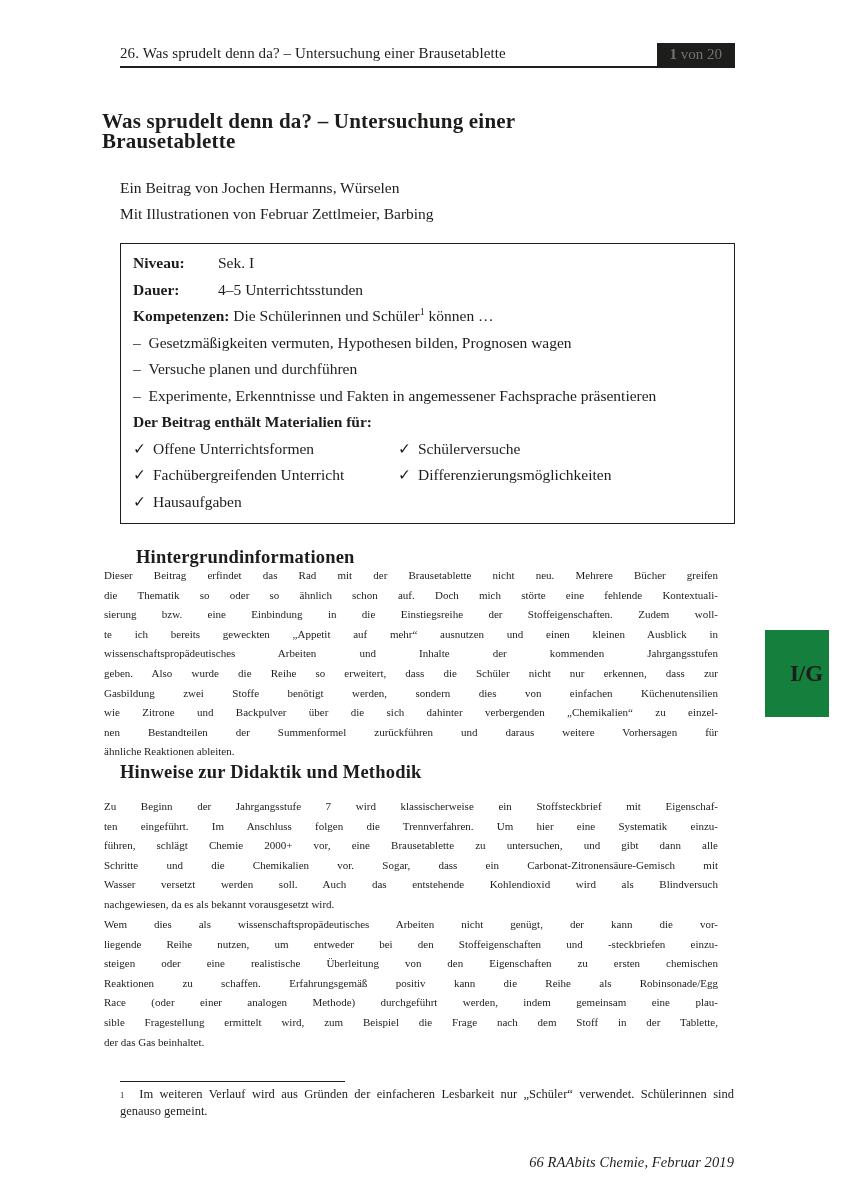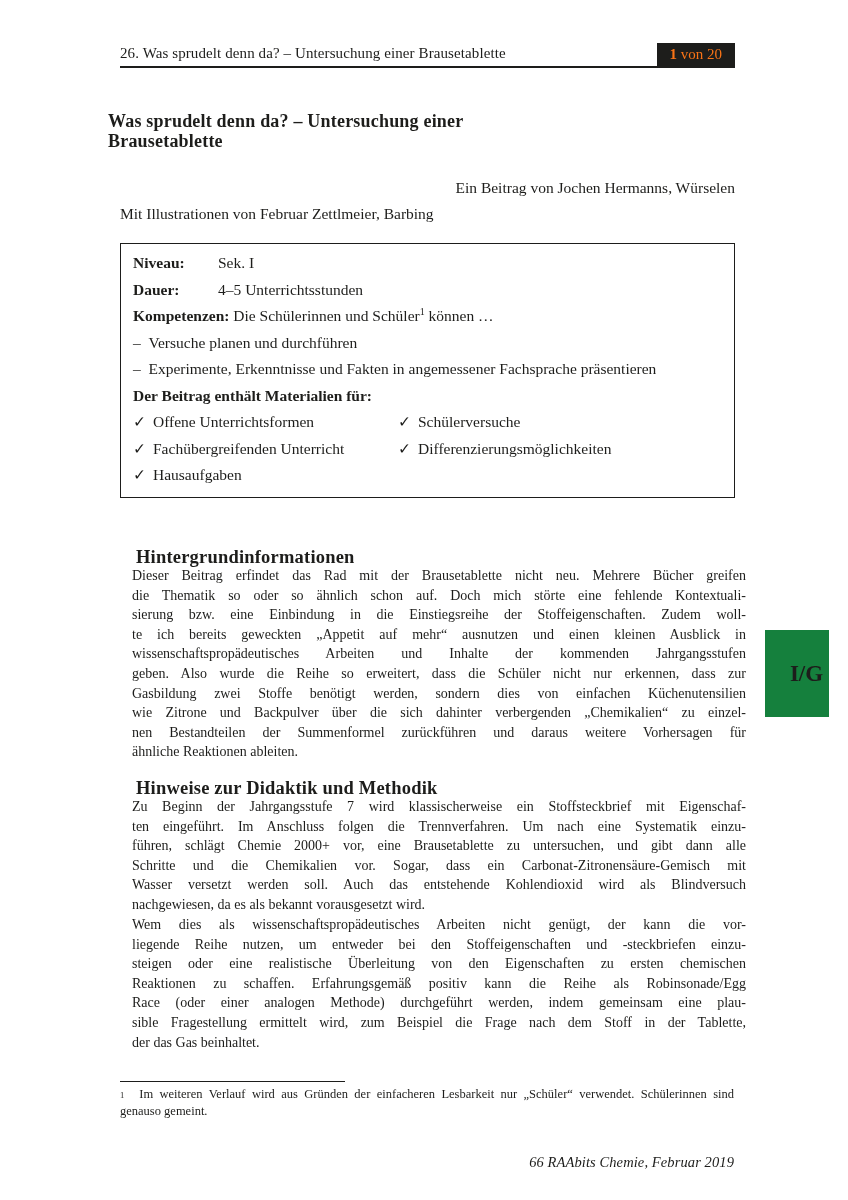--- a/index.html
+++ b/index.html
@@ -4,44 +4,44 @@
 <style>
   html,body{margin:0;padding:0;background:#ffffff;}
   .page{
     position:relative;width:829px;height:1200px;background:#ffffff;overflow:hidden;
     font-family:Liberation Serif, serif;color:#1d1d1b;
   }
   
   .header{position:absolute;left:120px;top:42px;width:615px;height:24px;border-bottom:2px solid #1d1d1b;}
   .header-title{position:absolute;left:0;bottom:4px;font-size:15px;letter-spacing:.1px;}
   .page-badge{
-    position:absolute;right:0;bottom:0;background:#1d1d1b;color:#f97316;
+    position:absolute;right:0;bottom:0;background:#1d1d1b;color:#737373;
     font-size:15px;line-height:23px;height:23px;padding:0 13px;white-space:nowrap;text-align:right;
   }
   .page-badge .b{font-weight:bold;}
   
-  .doc-title{position:absolute;left:108px;top:112px;width:615px;font-size:18px;font-weight:bold;line-height:29px;letter-spacing:.2px;}
+  .doc-title{position:absolute;left:102px;top:112px;width:615px;font-size:21px;font-weight:bold;line-height:29px;letter-spacing:.2px;}
   .byline1{position:absolute;left:120px;top:179px;width:615px;font-size:15.5px;}
   .byline2{position:absolute;left:120px;top:205px;width:615px;font-size:15.5px;}
   
   .info-box{
     position:absolute;left:120px;top:243px;width:615px;box-sizing:border-box;
     border:1.5px solid #1d1d1b;padding:6px 12px 8px 12px;font-size:15.5px;
   }
   .row{line-height:26.5px;white-space:nowrap;}
   .row .lbl{display:inline-block;width:85px;font-weight:bold;}
   .b{font-weight:bold;}
   .row sup{font-size:10px;vertical-align:super;line-height:0;}
   .row.dash{padding-left:19px;text-indent:-19px;}
   .check-grid{display:grid;grid-template-columns:265px auto;}
   .chk{line-height:26.5px;white-space:nowrap;}
   .chk .chk-icon{display:inline-block;width:20px;}
   
   .section-heading{position:absolute;left:120px;width:615px;font-size:18.5px;font-weight:bold;letter-spacing:.2px;}
-  .para{position:absolute;left:132px;width:614px;font-size:14px;}
+  .para{position:absolute;left:104px;width:614px;font-size:11px;}
   .pline{line-height:19.6px;text-align:justify;text-align-last:justify;white-space:normal;}
   .pline.last{text-align-last:left;}
   .doc-title .pline{text-align:left;text-align-last:left;}
   
   .footnote-rule{position:absolute;left:120px;top:1081px;width:225px;border-top:1.5px solid #1d1d1b;}
   .footnote{position:absolute;left:120px;top:1086px;width:614px;font-size:12.5px;}
   .fline{line-height:16.5px;text-align:justify;text-align-last:justify;}
   .fline.last{text-align:left;text-align-last:left;}
   .footnote sup{font-size:8.5px;vertical-align:top;position:relative;top:1px;margin-right:15px;}
   
@@ -60,34 +60,35 @@
   <div class="header">
     <span class="header-title">26. Was sprudelt denn da? – Untersuchung einer Brausetablette</span>
     <span class="page-badge"><span class="b">1</span>&nbsp;<span>von 20</span></span>
   </div>
 
   <h1 class="doc-title" style="margin:0;">
       <div class="pline">Was sprudelt denn da? – Untersuchung einer</div>
       <div class="pline last">Brausetablette</div>
     </h1>
 
-  <p class="byline1" style="margin:0;text-align:right;">Ein Beitrag von Jochen Hermanns, Würselen</p>
+  <p class="byline1" style="margin:0;">Ein Beitrag von Jochen Hermanns, Würselen</p>
   <p class="byline2" style="margin:0;">Mit Illustrationen von Februar Zettlmeier, Barbing</p>
 
   <div class="info-box">
     <div class="row">
       <span class="lbl">Niveau:</span><span>Sek. I</span>
     </div>
     <div class="row">
       <span class="lbl">Dauer:</span><span>4–5 Unterrichtsstunden</span>
     </div>
     <div class="row">
       <span class="b">Kompetenzen:</span>
       <span>Die Schülerinnen und Schüler</span><sup>1</sup><span> können …</span>
     </div>
+    <div class="row dash"><span>–</span>&nbsp;&nbsp;<span>Gesetzmäßigkeiten vermuten, Hypothesen bilden, Prognosen wagen</span></div>
     <div class="row dash"><span>–</span>&nbsp;&nbsp;<span>Versuche planen und durchführen</span></div>
     <div class="row dash"><span>–</span>&nbsp;&nbsp;<span>Experimente, Erkenntnisse und Fakten in angemessener Fachsprache präsentieren</span></div>
     <div class="row b">Der Beitrag enthält Materialien für:</div>
     <div class="check-grid">
       <div class="chk" style="grid-column:1;grid-row:1;"><span class="chk-icon">✓</span><span>Offene Unterrichtsformen</span></div>
       <div class="chk" style="grid-column:1;grid-row:2;"><span class="chk-icon">✓</span><span>Fachübergreifenden Unterricht</span></div>
       <div class="chk" style="grid-column:1;grid-row:3;"><span class="chk-icon">✓</span><span>Hausaufgaben</span></div>
       <div class="chk" style="grid-column:2;grid-row:1;"><span class="chk-icon">✓</span><span>Schülerversuche</span></div>
       <div class="chk" style="grid-column:2;grid-row:2;"><span class="chk-icon">✓</span><span>Differenzierungsmöglichkeiten</span></div>
     </div>
@@ -100,24 +101,24 @@
       <div class="pline">sierung bzw. eine Einbindung in die Einstiegsreihe der Stoffeigenschaften. Zudem woll-</div>
       <div class="pline">te ich bereits geweckten „Appetit auf mehr“ ausnutzen und einen kleinen Ausblick in</div>
       <div class="pline">wissenschaftspropädeutisches Arbeiten und Inhalte der kommenden Jahrgangsstufen</div>
       <div class="pline">geben. Also wurde die Reihe so erweitert, dass die Schüler nicht nur erkennen, dass zur</div>
       <div class="pline">Gasbildung zwei Stoffe benötigt werden, sondern dies von einfachen Küchenutensilien</div>
       <div class="pline">wie Zitrone und Backpulver über die sich dahinter verbergenden „Chemikalien“ zu einzel-</div>
       <div class="pline">nen Bestandteilen der Summenformel zurückführen und daraus weitere Vorhersagen für</div>
       <div class="pline last">ähnliche Reaktionen ableiten.</div>
     </div>
 
-  <h2 class="section-heading" style="top:762px;margin:16px;">Hinweise zur Didaktik und Methodik</h2>
+  <h2 class="section-heading" style="top:762px;margin:0;">Hinweise zur Didaktik und Methodik</h2>
   <div class="para" style="top:797px;">
       <div class="pline">Zu Beginn der Jahrgangsstufe 7 wird klassischerweise ein Stoffsteckbrief mit Eigenschaf-</div>
-      <div class="pline">ten eingeführt. Im Anschluss folgen die Trennverfahren. Um nach eine Systematik einzu-</div>
+      <div class="pline">ten eingeführt. Im Anschluss folgen die Trennverfahren. Um hier eine Systematik einzu-</div>
       <div class="pline">führen, schlägt Chemie 2000+ vor, eine Brausetablette zu untersuchen, und gibt dann alle</div>
       <div class="pline">Schritte und die Chemikalien vor. Sogar, dass ein Carbonat-Zitronensäure-Gemisch mit</div>
       <div class="pline">Wasser versetzt werden soll. Auch das entstehende Kohlendioxid wird als Blindversuch</div>
       <div class="pline last">nachgewiesen, da es als bekannt vorausgesetzt wird.</div>
     </div>
   <div class="para" style="top:915px;">
       <div class="pline">Wem dies als wissenschaftspropädeutisches Arbeiten nicht genügt, der kann die vor-</div>
       <div class="pline">liegende Reihe nutzen, um entweder bei den Stoffeigenschaften und -steckbriefen einzu-</div>
       <div class="pline">steigen oder eine realistische Überleitung von den Eigenschaften zu ersten chemischen</div>
       <div class="pline">Reaktionen zu schaffen. Erfahrungsgemäß positiv kann die Reihe als Robinsonade/Egg</div>

